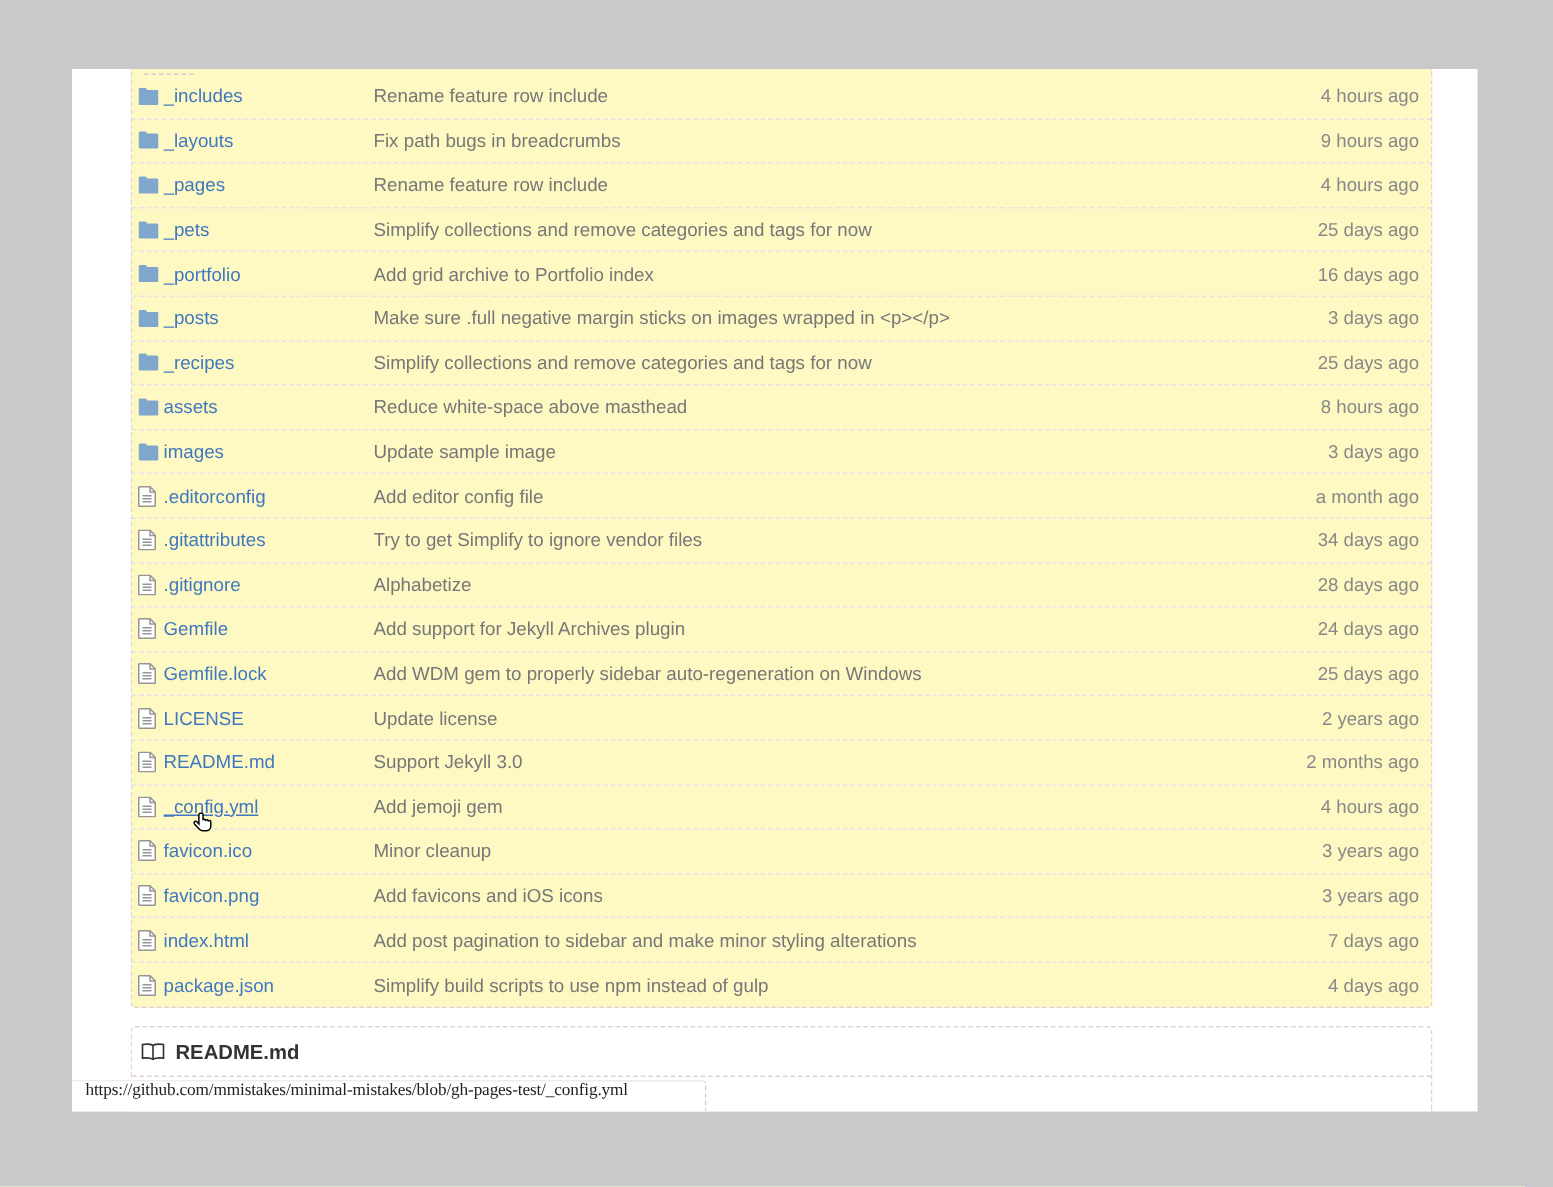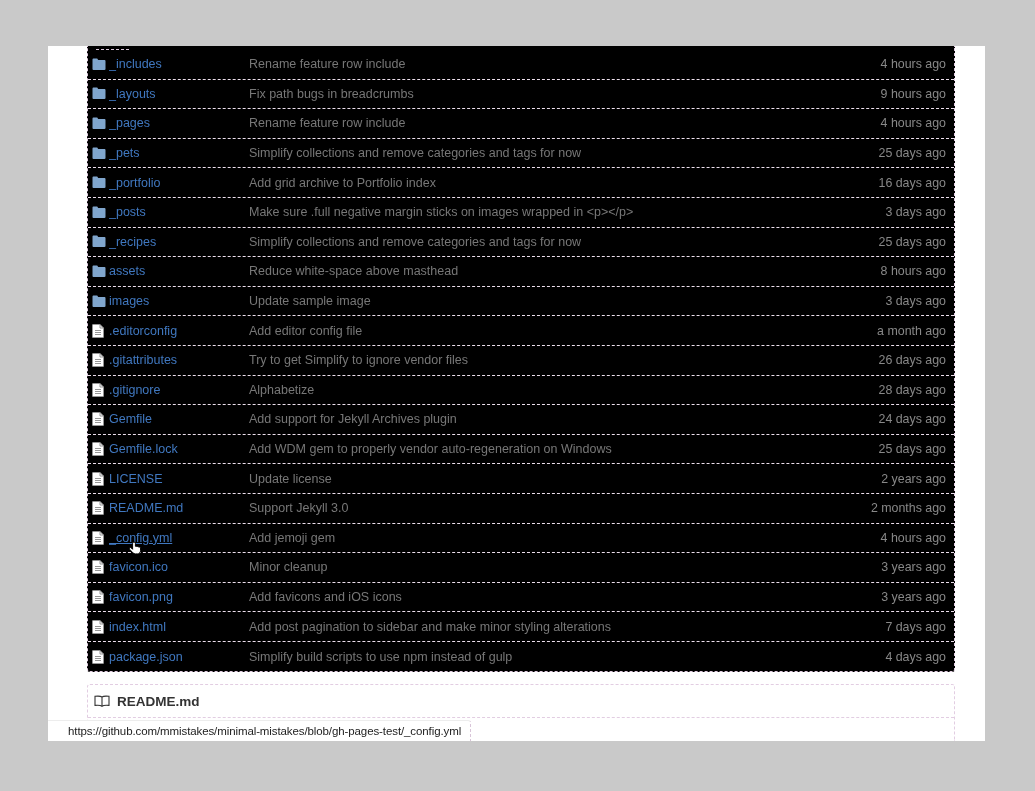--- a/index.html
+++ b/index.html
@@ -18,21 +18,21 @@
     width:937px;height:695px;
     background:#ffffff;
   }
   .file-table{
     position:absolute;left:39px;top:0;width:868px;
     border-left:1px dashed var(--border-pink);
     border-right:1px dashed var(--border-pink);
     border-bottom:1px dashed var(--border-pink);
     border-radius:0 0 3px 3px;
     box-sizing:border-box;
-    background:#000000;
+    background:#fef9c3;
   }
   .cutoff{height:4px;position:relative;}
   .cutoff::after{
     content:'';position:absolute;left:8px;top:3px;width:33px;
     border-top:1px dashed #d9c5d9;
   }
   .row{
     display:flex;align-items:center;
     height:29.6px;box-sizing:border-box;
     border-bottom:1px dashed var(--row-sep);
@@ -64,23 +64,23 @@
     display:flex;align-items:center;gap:7px;padding-left:6px;
     font-weight:bold;font-size:13.5px;color:#333333;
   }
   .status-bar{
     position:absolute;left:0;bottom:0;width:423px;height:21px;
     background:#ffffff;
     border-top:1px solid #ededed;
     border-right:1px dashed #d8c4d8;
     border-top-right-radius:3px;
     box-sizing:border-box;
-    display:flex;align-items:center;padding-left:20px;
+    display:flex;align-items:flex-start;padding-left:9px;
     z-index:5;
-    font-size:11.5px;color:#222222;letter-spacing:-0.1px;
+    font-size:11.5px;color:#222222;letter-spacing:-0.1px;font-family:Liberation Serif, serif;
   }
   .cursor{position:absolute;left:78px;top:494px;z-index:10;}
   .icon-wrap{display:inline-flex;align-items:center;}
   a{cursor:pointer;}
 </style>
 </head>
 <body>
 
 <div class="page">
 
@@ -202,21 +202,21 @@
   <div class="row">
     <span class="cell-icon icon-wrap">
             <svg width="12" height="14" viewBox="0 0 12 14">
               <path d="M1 0.5 h7 L11.5 4 v9 a0.5 0.5 0 0 1 -0.5 0.5 H1 a0.5 0.5 0 0 1 -0.5 -0.5 V1 a0.5 0.5 0 0 1 0.5 -0.5 z" fill="#ffffff" stroke="#959595"></path>
               <path d="M8 0.5 V4 h3.5" fill="none" stroke="#959595"></path>
               <path d="M3 6.5 h6 M3 8.5 h6 M3 10.5 h6" fill="none" stroke="#959595"></path>
             </svg>
           </span>
     <a class="cell-name">.gitattributes</a>
     <a class="cell-msg">Try to get Simplify to ignore vendor files</a>
-    <span class="cell-time">26 days ago</span>
+    <span class="cell-time">34 days ago</span>
   </div>
 
   <div class="row">
     <span class="cell-icon icon-wrap">
             <svg width="12" height="14" viewBox="0 0 12 14">
               <path d="M1 0.5 h7 L11.5 4 v9 a0.5 0.5 0 0 1 -0.5 0.5 H1 a0.5 0.5 0 0 1 -0.5 -0.5 V1 a0.5 0.5 0 0 1 0.5 -0.5 z" fill="#ffffff" stroke="#959595"></path>
               <path d="M8 0.5 V4 h3.5" fill="none" stroke="#959595"></path>
               <path d="M3 6.5 h6 M3 8.5 h6 M3 10.5 h6" fill="none" stroke="#959595"></path>
             </svg>
           </span>
@@ -240,21 +240,21 @@
 
   <div class="row">
     <span class="cell-icon icon-wrap">
             <svg width="12" height="14" viewBox="0 0 12 14">
               <path d="M1 0.5 h7 L11.5 4 v9 a0.5 0.5 0 0 1 -0.5 0.5 H1 a0.5 0.5 0 0 1 -0.5 -0.5 V1 a0.5 0.5 0 0 1 0.5 -0.5 z" fill="#ffffff" stroke="#959595"></path>
               <path d="M8 0.5 V4 h3.5" fill="none" stroke="#959595"></path>
               <path d="M3 6.5 h6 M3 8.5 h6 M3 10.5 h6" fill="none" stroke="#959595"></path>
             </svg>
           </span>
     <a class="cell-name">Gemfile.lock</a>
-    <a class="cell-msg">Add WDM gem to properly vendor auto-regeneration on Windows</a>
+    <a class="cell-msg">Add WDM gem to properly sidebar auto-regeneration on Windows</a>
     <span class="cell-time">25 days ago</span>
   </div>
 
   <div class="row">
     <span class="cell-icon icon-wrap">
             <svg width="12" height="14" viewBox="0 0 12 14">
               <path d="M1 0.5 h7 L11.5 4 v9 a0.5 0.5 0 0 1 -0.5 0.5 H1 a0.5 0.5 0 0 1 -0.5 -0.5 V1 a0.5 0.5 0 0 1 0.5 -0.5 z" fill="#ffffff" stroke="#959595"></path>
               <path d="M8 0.5 V4 h3.5" fill="none" stroke="#959595"></path>
               <path d="M3 6.5 h6 M3 8.5 h6 M3 10.5 h6" fill="none" stroke="#959595"></path>
             </svg>

